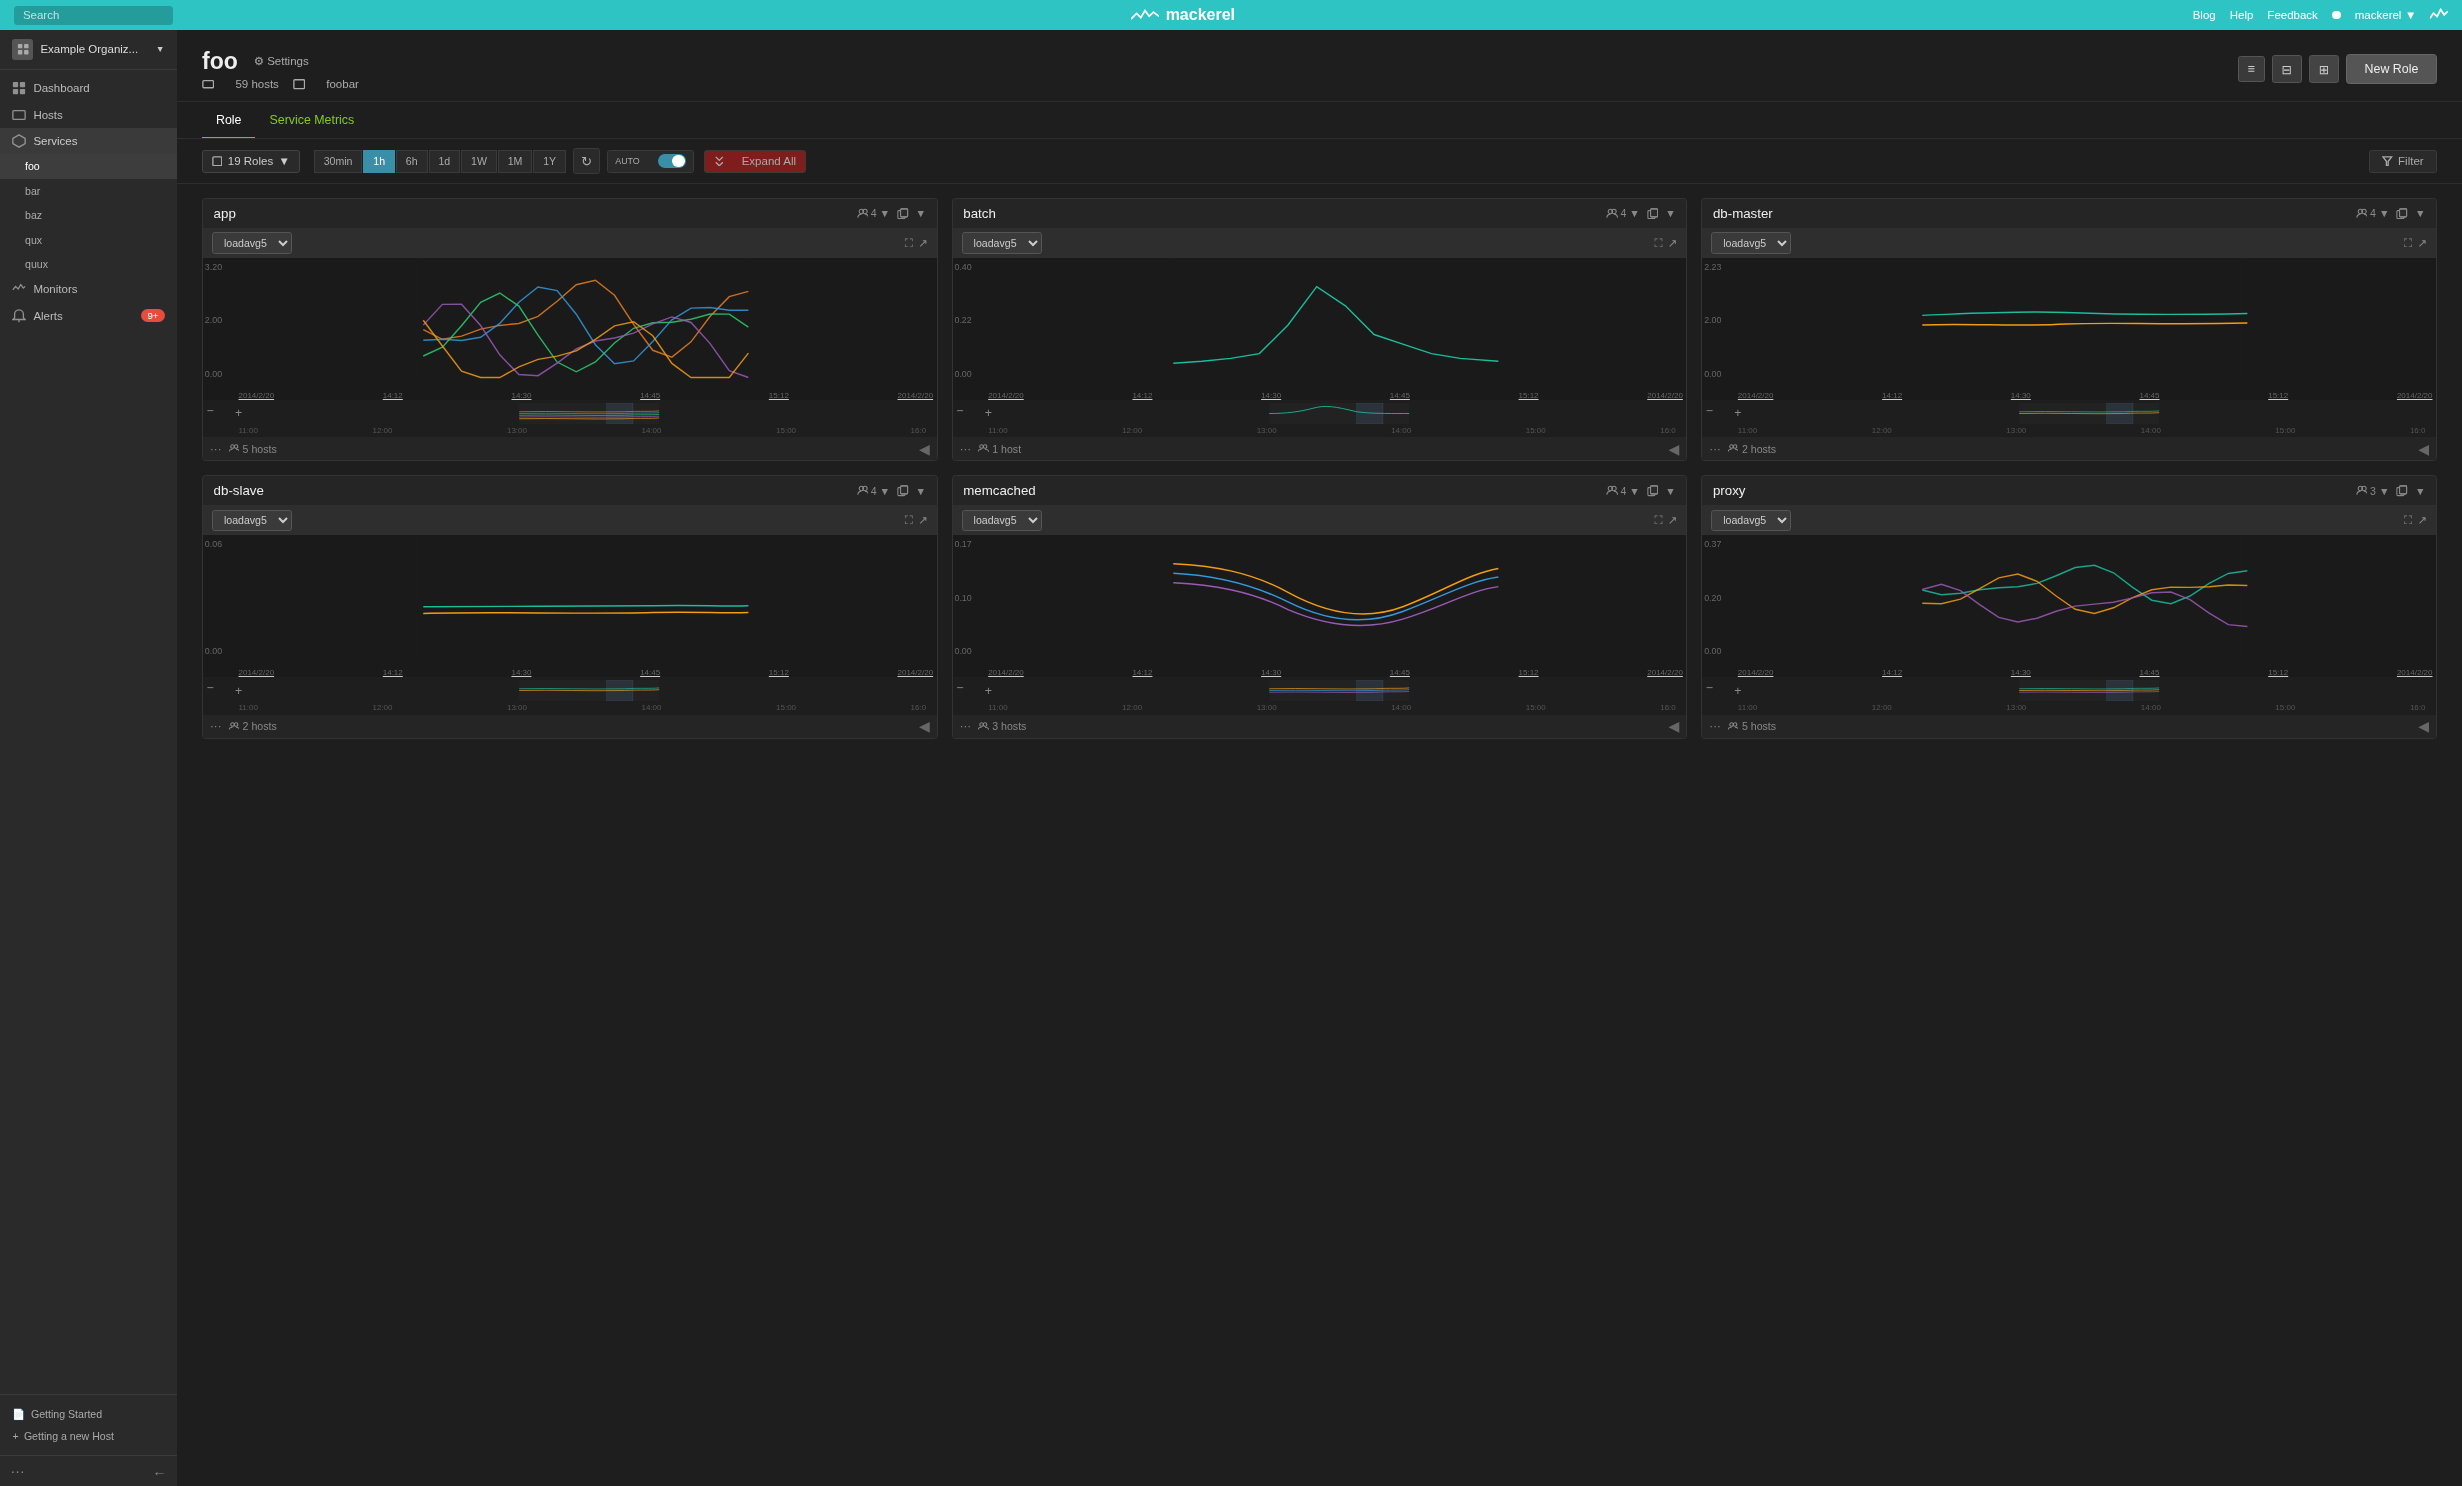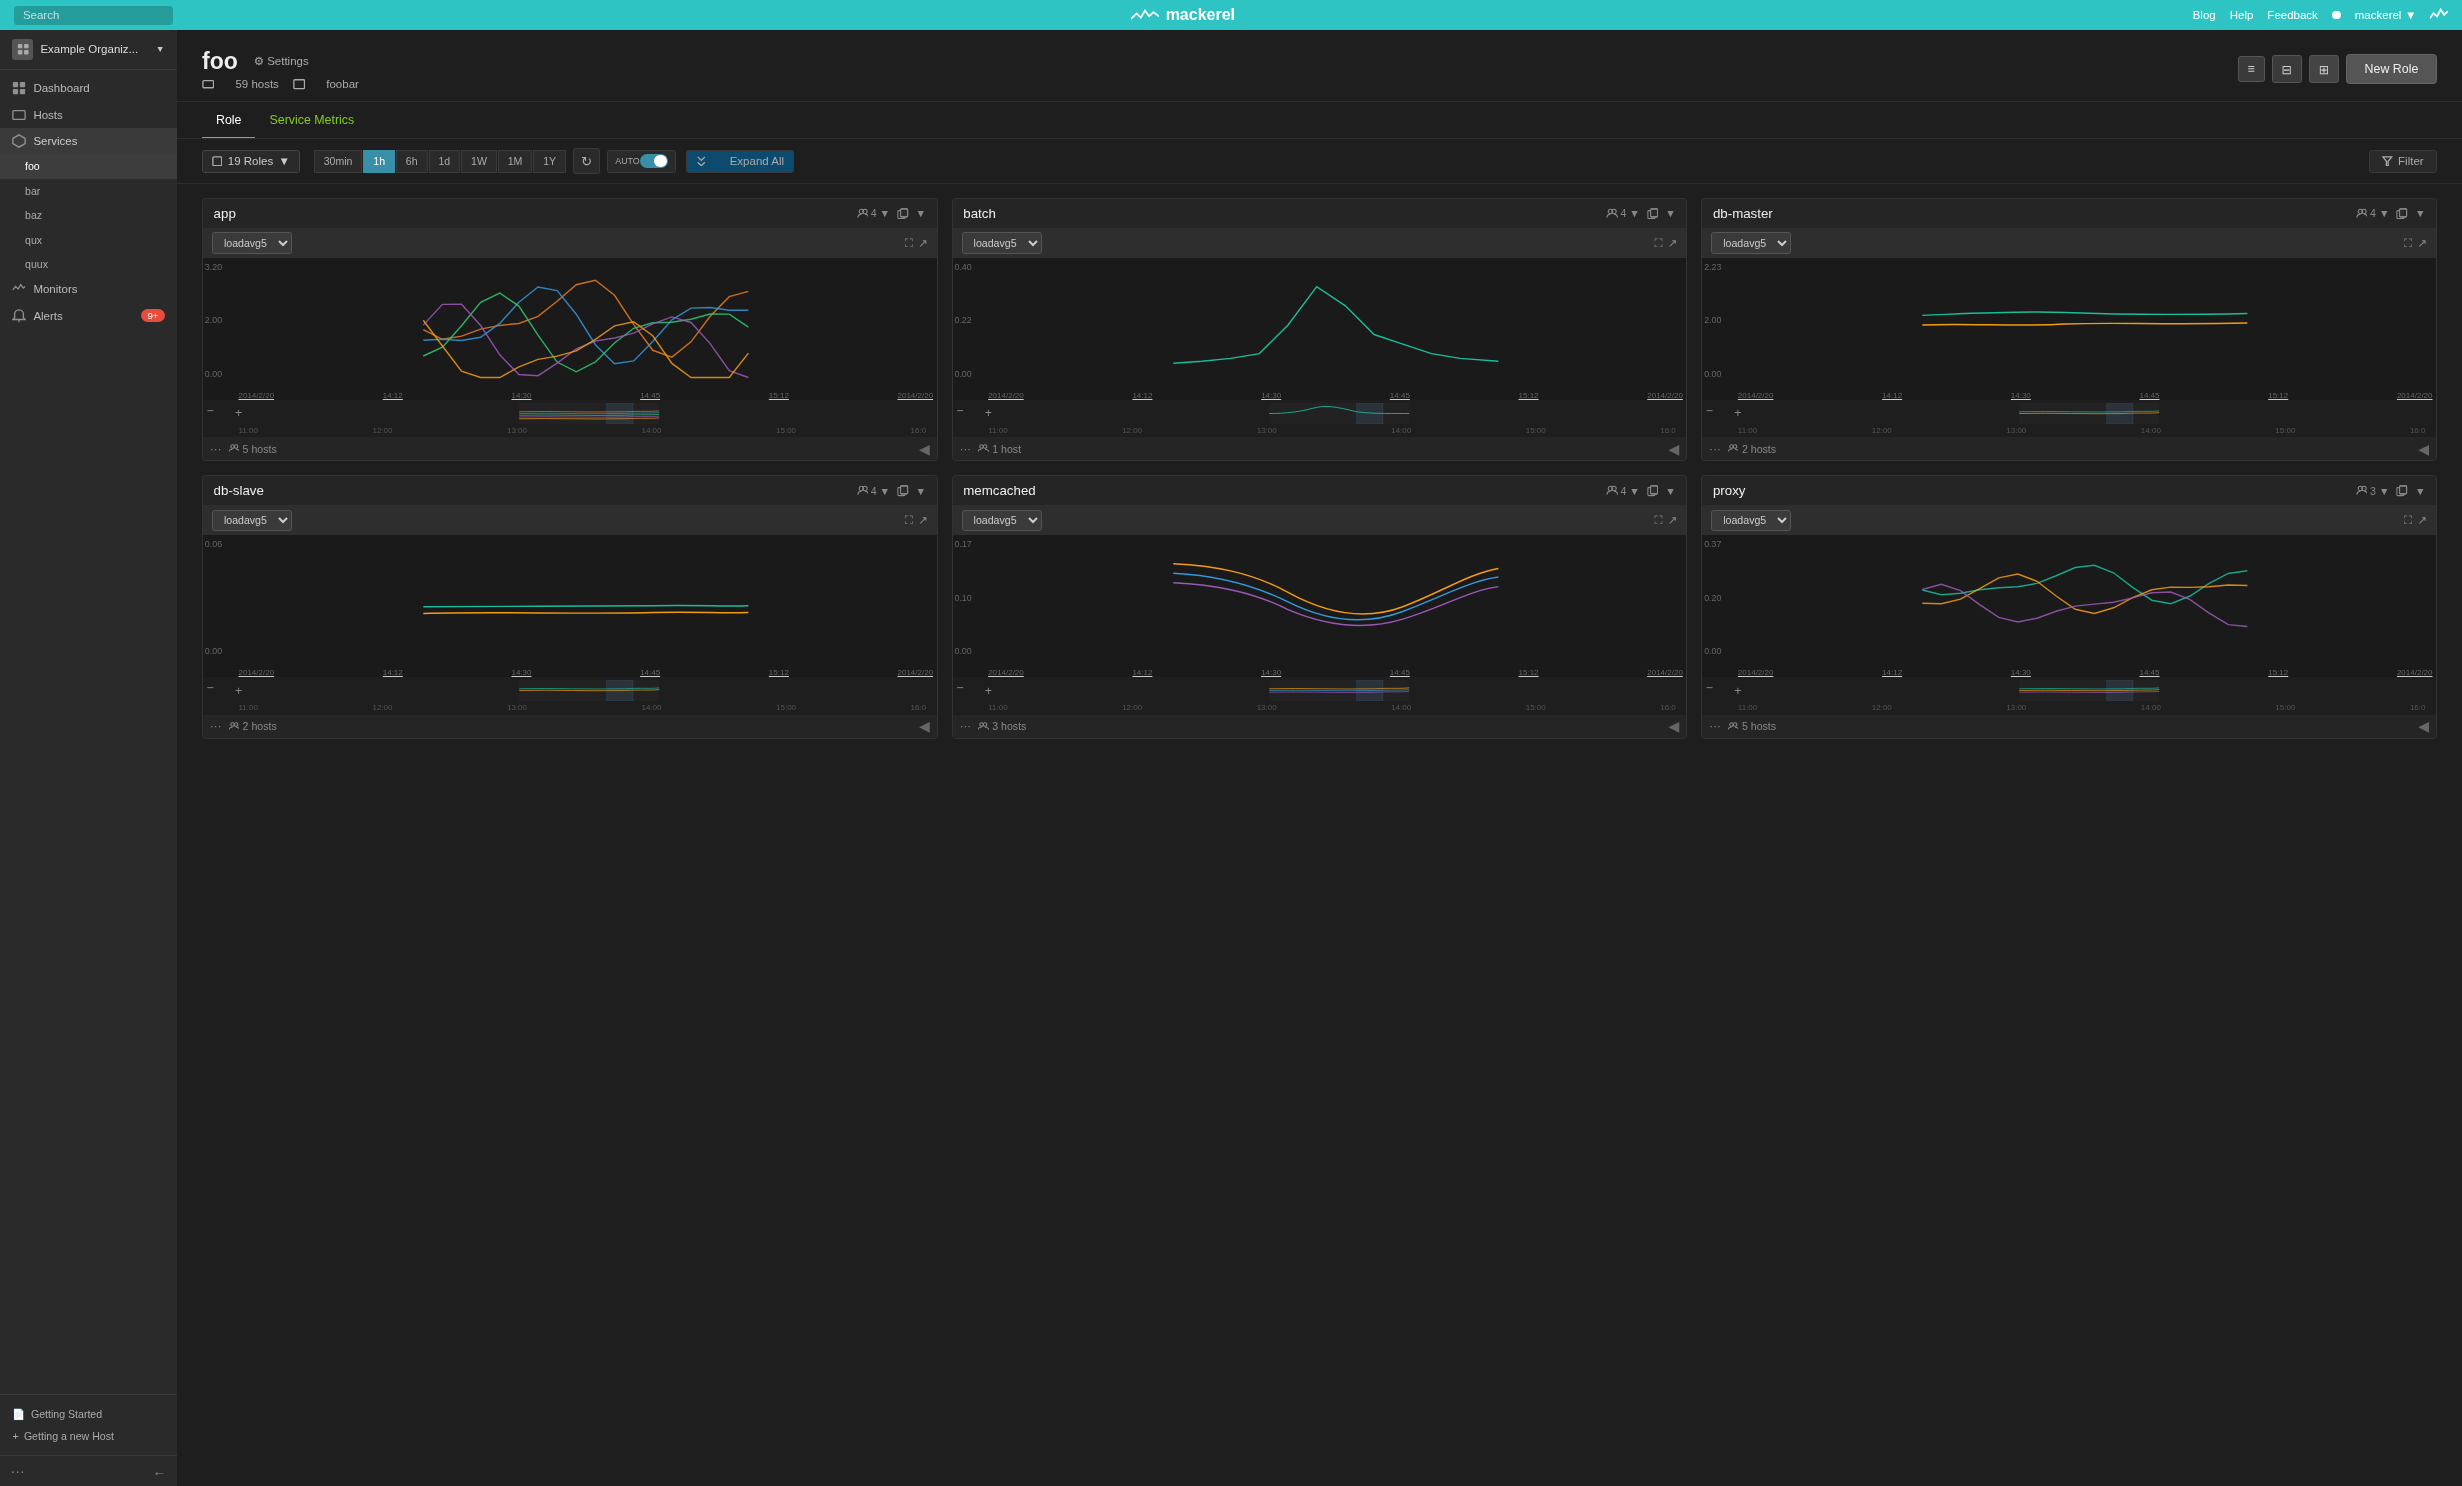--- a/index.html
+++ b/index.html
@@ -55,25 +55,25 @@
     .tab { padding: 10.6px 14px; cursor: pointer; color: #84cc16; font-size: 12.4px; border-bottom: 1.8px solid transparent; }
     .tab.active { color: #fff; border-bottom-color: #2ec4c4; }
 
     
     .toolbar { display: flex; align-items: center; gap: 7px; padding: 8.9px 25px; background: #1e1e1e; border-bottom: 0.9px solid #2e2e2e; }
     .roles-select { background: #2a2a2a; border: 0.9px solid #444; color: #ccc; padding: 4.4px 8.9px; border-radius: 2.7px; font-size: 11.5px; cursor: pointer; display: flex; align-items: center; gap: 5.3px; }
     .time-btns { display: flex; gap: 1px; margin-left: 7px; }
     .time-btn { background: #2a2a2a; border: 0.9px solid #3a3a3a; color: #aaa; padding: 4.4px 8.9px; cursor: pointer; font-size: 10.6px; }
     .time-btn.active { background: #3a8fa8; border-color: #3a8fa8; color: #fff; }
     .refresh-btn { background: #2a2a2a; border: 0.9px solid #3a3a3a; color: #aaa; padding: 4.4px 7px; cursor: pointer; border-radius: 2.7px; }
-    .auto-toggle { display: flex; align-items: center; gap: 0; background: #2a2a2a; border: 0.9px solid #3a3a3a; padding: 3.5px 7px; border-radius: 2.7px; }
+    .auto-toggle { display: flex; align-items: center; gap: 18px; background: #2a2a2a; border: 0.9px solid #3a3a3a; padding: 3.5px 7px; border-radius: 2.7px; }
     .toggle-track { width: 28px; height: 14px; background: #3a8fa8; border-radius: 7px; position: relative; cursor: pointer; }
     .toggle-thumb { width: 12.4px; height: 12.4px; background: #fff; border-radius: 50%; position: absolute; top: 0.9px; right: 0.9px; }
     .auto-label { color: #aaa; font-size: 8.9px; }
-    .expand-btn { display: flex; align-items: center; gap: 23px; background: #0c4a6e; border: 0.9px solid #3a3a3a; color: #aaa; padding: 4.4px 8.9px; cursor: pointer; border-radius: 2.7px; font-size: 11.5px; margin-left: 3.5px; }
+    .expand-btn { display: flex; align-items: center; gap: 17px; background: #7f1d1d; border: 0.9px solid #3a3a3a; color: #aaa; padding: 4.4px 8.9px; cursor: pointer; border-radius: 2.7px; font-size: 11.5px; margin-left: 3.5px; }
     .filter-btn { margin-left: auto; display: flex; align-items: center; gap: 5.3px; background: #2a2a2a; border: 0.9px solid #3a3a3a; color: #aaa; padding: 4.4px 12.4px; cursor: pointer; border-radius: 2.7px; font-size: 11.5px; }
 
     
     .roles-grid { display: grid; grid-template-columns: repeat(3, 1fr); gap: 14px; padding: 14px 25px; }
 
     
     .role-card { background: #252525; border: 0.9px solid #333; border-radius: 3.5px; overflow: hidden; }
     .role-card-header { display: flex; align-items: center; justify-content: space-between; padding: 7px 10.6px; }
     .role-card-title { color: #eee; font-size: 13.3px; font-weight: 500; }
     .role-card-meta { display: flex; align-items: center; gap: 7px; color: #888; font-size: 10.6px; }

